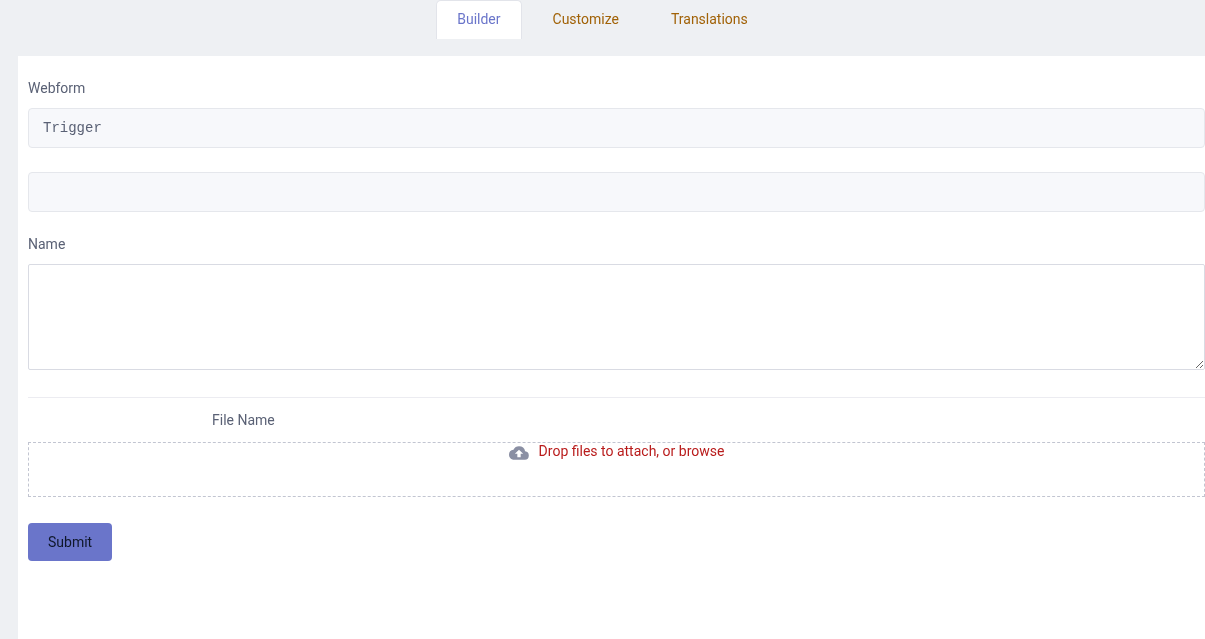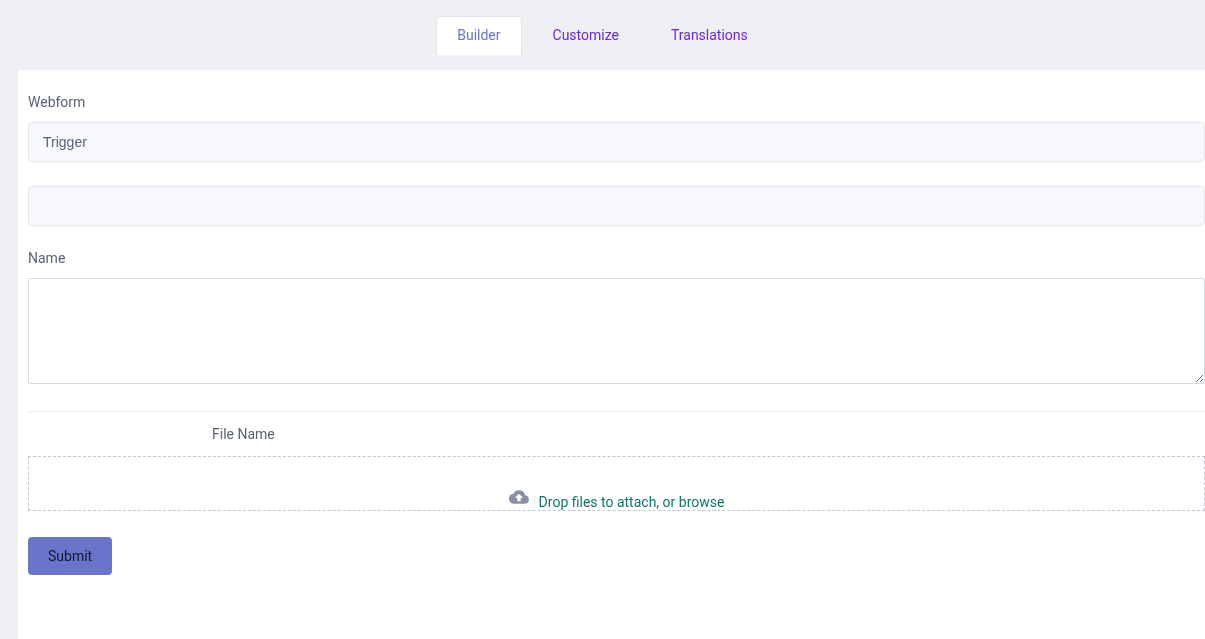--- a/index.html
+++ b/index.html
@@ -8,28 +8,28 @@
       background: #eef0f3;
       color: #5a6175;
       font-size: 14px;
       width: 1205px;
       height: 639px;
       overflow: hidden;
     }
     .tab-bar {
       display: flex;
       justify-content: center;
-      height: 70px;
-      align-items: center;
+      height: 56px;
+      align-items: flex-start;
       gap: 10px;
       border-radius: 9px;
     }
     .tab {
       padding: 10px 20px 12px;
-      color: #6d28d9;
+      color: #a16207;
       cursor: pointer;
       border: 1px solid transparent;
       border-bottom: none;
       border-radius: 5px 5px 0 0;
       font-size: 14px;
     }
     .tab.active {
       background: #ffffff;
       border-color: #e2e4ea;
       color: #6a75ca;
@@ -52,21 +52,21 @@
     }
     .form-input {
       width: 100%;
       background: #f7f8fb;
       border: 1px solid #e5e7ec;
       border-radius: 4px;
       padding: 11px 14px;
       font-size: 14px;
       color: #5a6175;
       outline: none;
-      font-family: Liberation Sans, sans-serif;
+      font-family: Liberation Mono, monospace;
     }
     .form-textarea {
       width: 100%;
       background: #ffffff;
       border: 1px solid #d9dbe3;
       border-radius: 2px;
       padding: 10px 12px;
       font-size: 14px;
       color: #5a6175;
       min-height: 106px;
@@ -82,25 +82,25 @@
       padding: 14px 0 14px 184px;
       font-weight: 400;
       color: #5a6175;
       font-size: 14px;
     }
     .dropzone {
       border: 1px dashed #c2c5d1;
       background: #ffffff;
       height: 55px;
       display: flex;
-      align-items: flex-end;
+      align-items: flex-start;
       justify-content: center;
       gap: 10px;
       cursor: pointer;
-      color: #0f766e;
+      color: #b91c1c;
     }
     .dropzone svg { width: 20px; height: 20px; fill: #8a8fa3; }
     .submit-btn {
       background: #6a75ca;
       color: #0f172a;
       border: none;
       border-radius: 4px;
       padding: 11px 20px;
       font-size: 14px;
       cursor: pointer;

